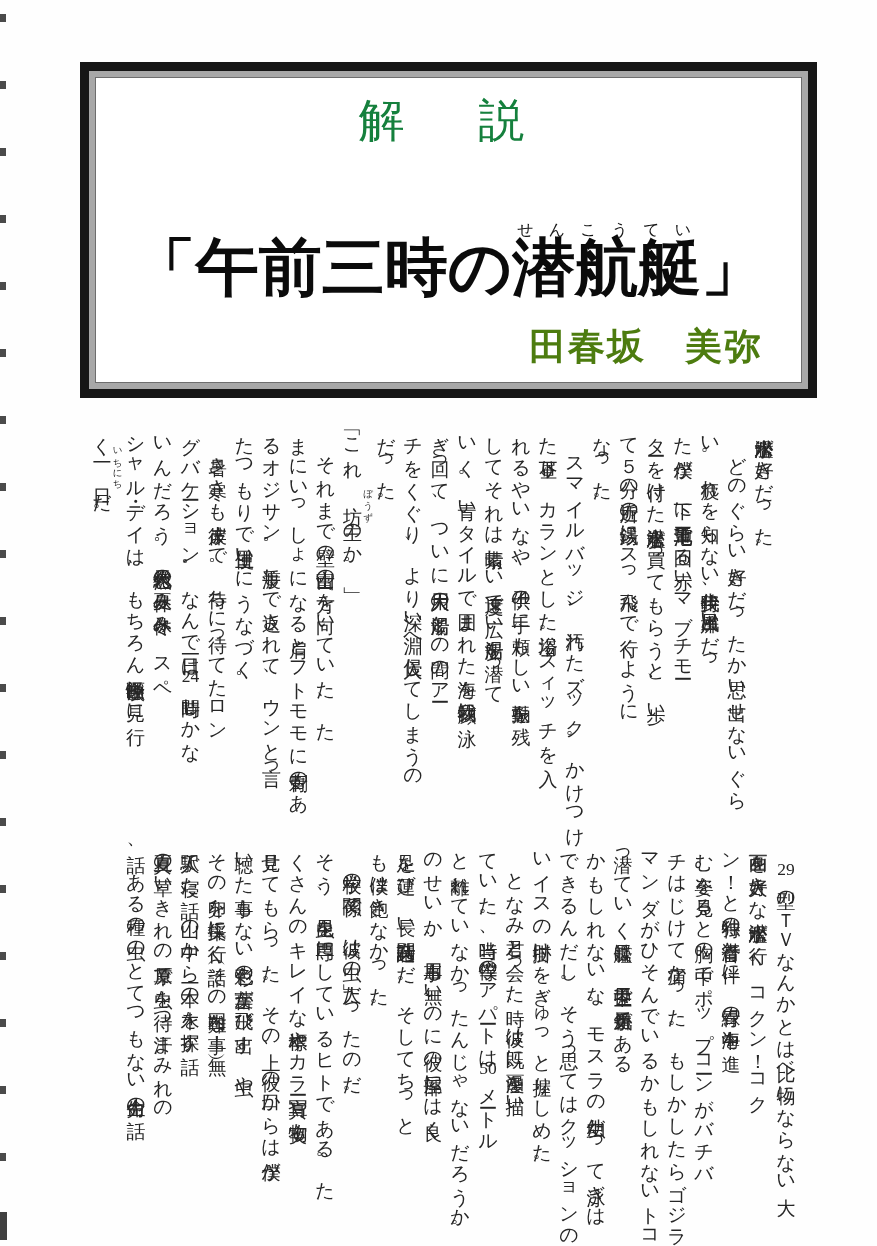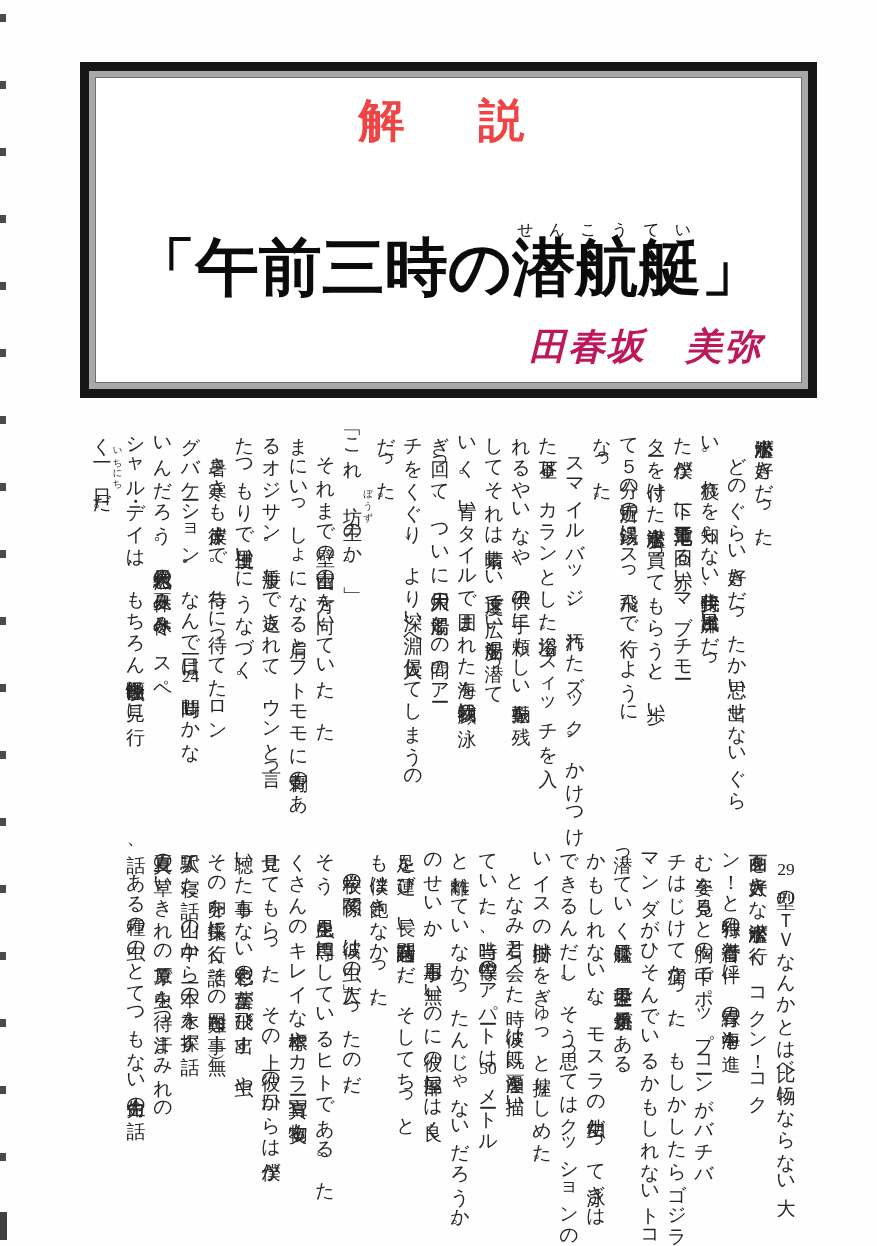--- a/index.html
+++ b/index.html
@@ -25,33 +25,33 @@
   .title-mid{
     width:100%;height:100%;box-sizing:border-box;border:6px solid #a8a8a8;
   }
   .title-inner{
     width:100%;height:100%;box-sizing:border-box;border:1px solid #6e6e6e;
     position:relative;background:#fff;
     font-family:"Liberation Sans","DejaVu Sans",sans-serif;
   }
   .section-label{
     position:absolute;top:12px;left:0;right:0;text-align:center;
-    font-size:46px;font-weight:700;letter-spacing:14px;color:#ef4444;
+    font-size:46px;font-weight:400;letter-spacing:14px;color:#15803d;
   }
   .main-title{
     position:absolute;top:96px;left:0;right:0;text-align:center;
     font-size:63px;font-weight:900;line-height:1.1;color:#0b0b0b;
     white-space:nowrap;
   }
   .main-title rt{
     font-size:16px;font-weight:500;letter-spacing:5px;color:#161616;margin-top:47px;
   }
   .author{
     position:absolute;top:244px;right:38px;
-    font-size:37px;font-weight:700;letter-spacing:2px;color:#be185d;font-style:italic;
+    font-size:37px;font-weight:700;letter-spacing:2px;color:#4d7c0f;
   }
   
   .vtext{
     position:absolute;
     writing-mode:vertical-rl;-webkit-writing-mode:vertical-rl;
     font-size:19px;line-height:27px;letter-spacing:.5px;color:#262626;
   }
   .vtext p{margin:0;white-space:nowrap;}
   .vtext rt{font-size:9.5px;letter-spacing:0;color:#2c2c2c;}
   .tcy{

